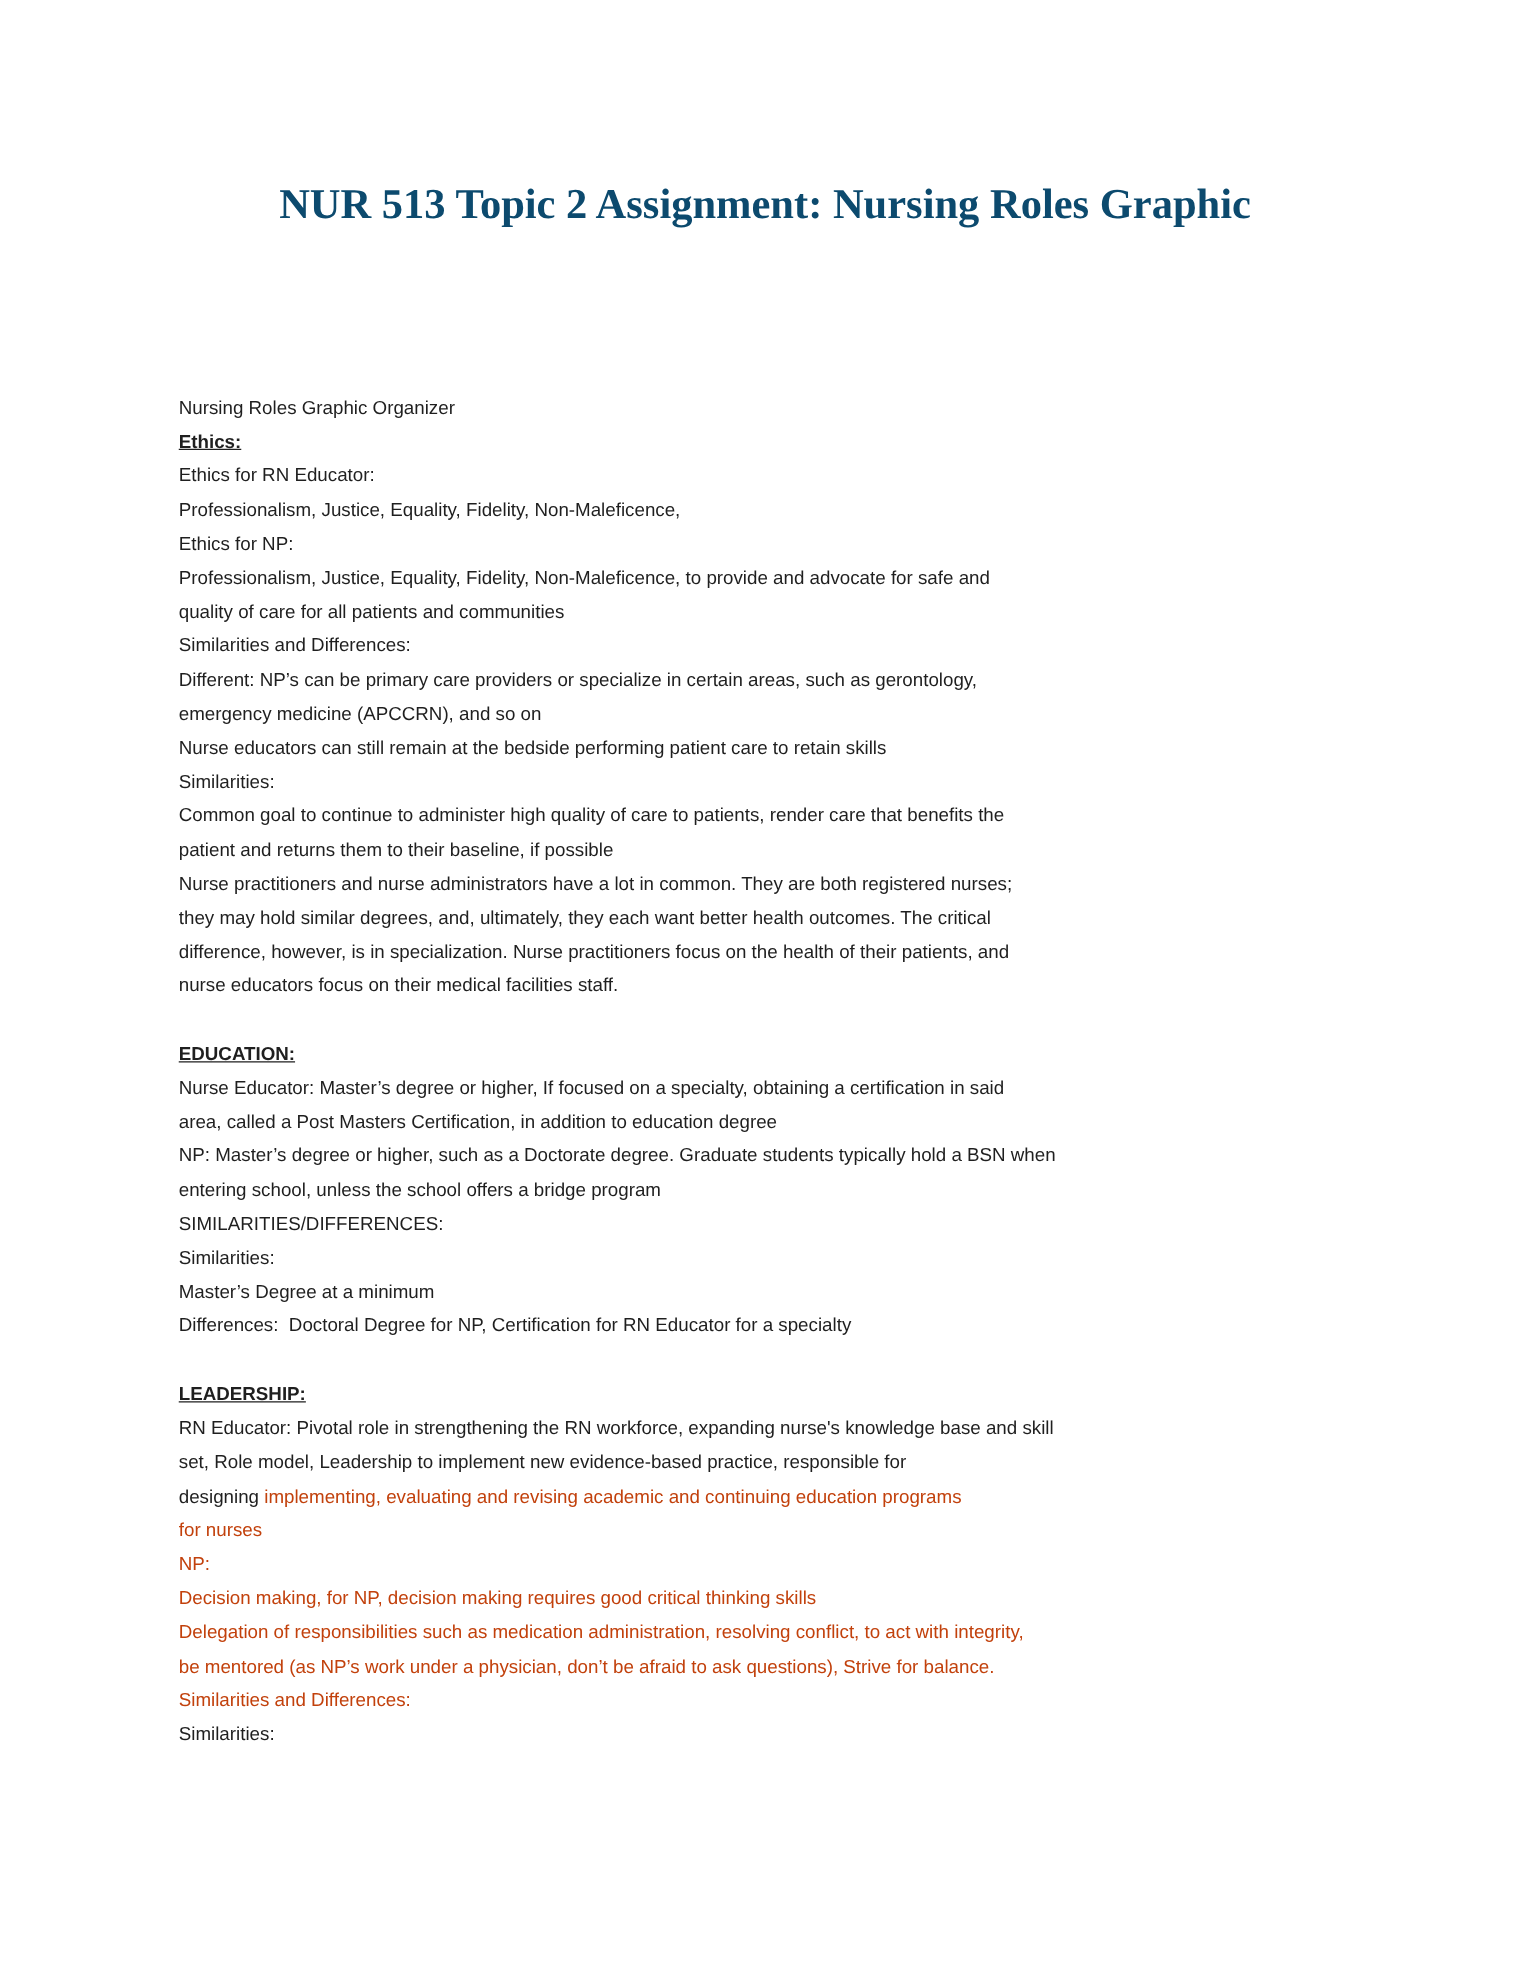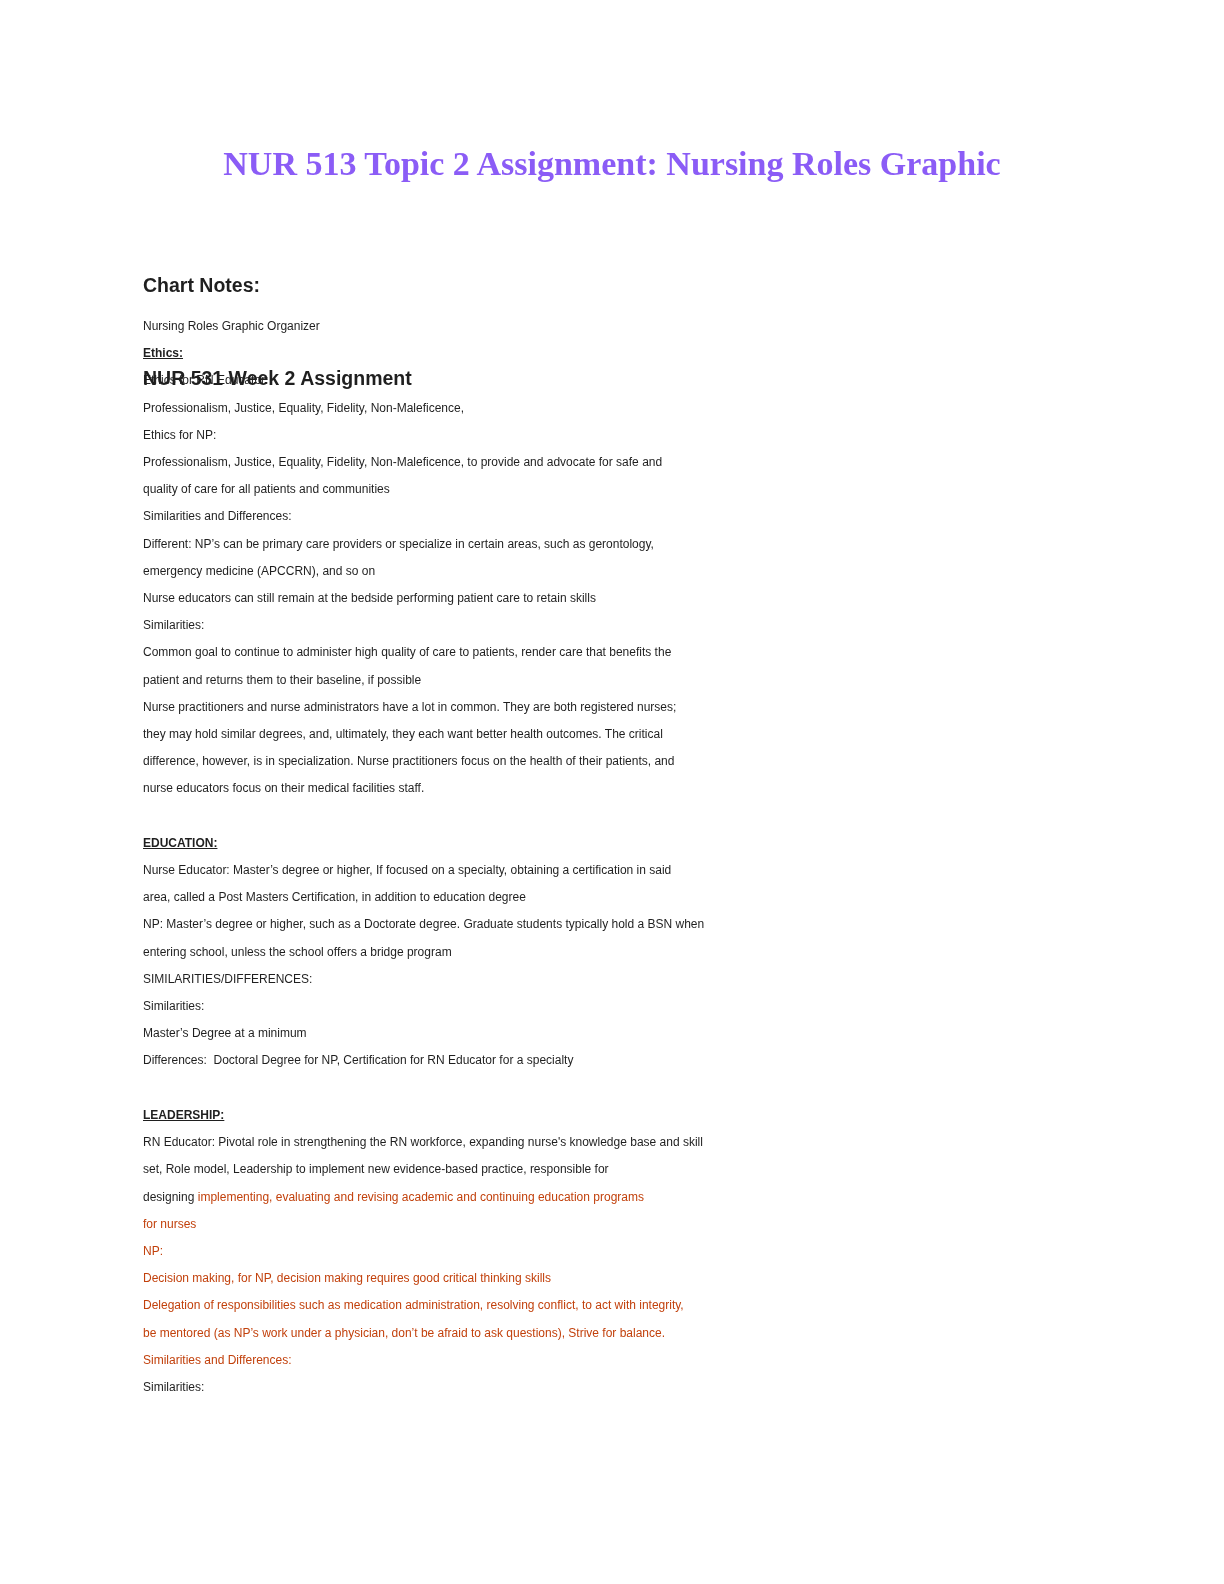--- a/index.html
+++ b/index.html
@@ -14,21 +14,21 @@
     background: #ffffff;
     overflow: hidden;
     font-family: "Liberation Sans", sans-serif;
   }
   .title-block {
     position: absolute;
     top: 140px;
     left: 0;
     width: 1224px;
     text-align: center;
-    color: #8b5cf6;
+    color: #0c4a6e;
     font-family: "Liberation Serif", serif;
     font-weight: bold;
     font-size: 34px;
     line-height: 47px;
   }
   .meta-block {
     position: absolute;
     top: 226px;
     left: 143px;
     font-size: 19.5px;
@@ -36,21 +36,21 @@
     color: #1f1f1f;
     white-space: pre;
   }
   .meta-line { line-height: 27px; }
   .meta-line.second { margin-top: 20px; }
   .body-block {
     position: absolute;
     top: 313px;
     left: 143px;
     width: 990px;
-    font-size: 12px;
+    font-size: 15px;
     color: #1f1f1f;
     white-space: pre;
   }
   .line {
     line-height: 27.2px;
     min-height: 27.2px;
   }
   .line.heading {
     font-weight: bold;
     text-decoration: underline;
@@ -62,20 +62,16 @@
 </style>
 </head>
 <body>
 
 <div class="page">
 
   <div class="title-block">
     <div>NUR 513 Topic 2 Assignment: Nursing Roles Graphic</div>
   </div>
 
-  <div class="meta-block">
-    <div class="meta-line">Chart Notes:</div>
-    <div class="meta-line second">NUR 531 Week 2 Assignment</div>
-  </div>
 
   <div class="body-block"><div class="line normal">Nursing Roles Graphic Organizer</div><div class="line heading">Ethics:</div><div class="line normal">Ethics for RN Educator:</div><div class="line normal">Professionalism, Justice, Equality, Fidelity, Non-Maleficence,</div><div class="line normal">Ethics for NP:</div><div class="line normal">Professionalism, Justice, Equality, Fidelity, Non-Maleficence, to provide and advocate for safe and</div><div class="line normal">quality of care for all patients and communities</div><div class="line normal">Similarities and Differences:</div><div class="line normal">Different: NP’s can be primary care providers or specialize in certain areas, such as gerontology,</div><div class="line normal">emergency medicine (APCCRN), and so on</div><div class="line normal">Nurse educators can still remain at the bedside performing patient care to retain skills</div><div class="line normal">Similarities:</div><div class="line normal">Common goal to continue to administer high quality of care to patients, render care that benefits the</div><div class="line normal">patient and returns them to their baseline, if possible</div><div class="line normal">Nurse practitioners and nurse administrators have a lot in common. They are both registered nurses;</div><div class="line normal">they may hold similar degrees, and, ultimately, they each want better health outcomes. The critical</div><div class="line normal">difference, however, is in specialization. Nurse practitioners focus on the health of their patients, and</div><div class="line normal">nurse educators focus on their medical facilities staff.</div><div class="line blank">&nbsp;</div><div class="line heading">EDUCATION:</div><div class="line normal">Nurse Educator: Master’s degree or higher, If focused on a specialty, obtaining a certification in said</div><div class="line normal">area, called a Post Masters Certification, in addition to education degree</div><div class="line normal">NP: Master’s degree or higher, such as a Doctorate degree. Graduate students typically hold a BSN when</div><div class="line normal">entering school, unless the school offers a bridge program</div><div class="line normal">SIMILARITIES/DIFFERENCES:</div><div class="line normal">Similarities:</div><div class="line normal">Master’s Degree at a minimum</div><div class="line normal">Differences:  Doctoral Degree for NP, Certification for RN Educator for a specialty</div><div class="line blank">&nbsp;</div><div class="line heading">LEADERSHIP:</div><div class="line normal">RN Educator: Pivotal role in strengthening the RN workforce, expanding nurse's knowledge base and skill</div><div class="line normal">set, Role model, Leadership to implement new evidence-based practice, responsible for</div><div class="line runs"><span class="run normal">designing </span><span class="run gray">implementing, evaluating and revising academic and continuing education programs</span></div><div class="line gray">for nurses</div><div class="line gray">NP:</div><div class="line gray">Decision making, for NP, decision making requires good critical thinking skills</div><div class="line gray">Delegation of responsibilities such as medication administration, resolving conflict, to act with integrity,</div><div class="line gray">be mentored (as NP’s work under a physician, don’t be afraid to ask questions), Strive for balance.</div><div class="line gray">Similarities and Differences:</div><div class="line normal">Similarities:</div></div>
 
 </div>
 
 </body></html>

